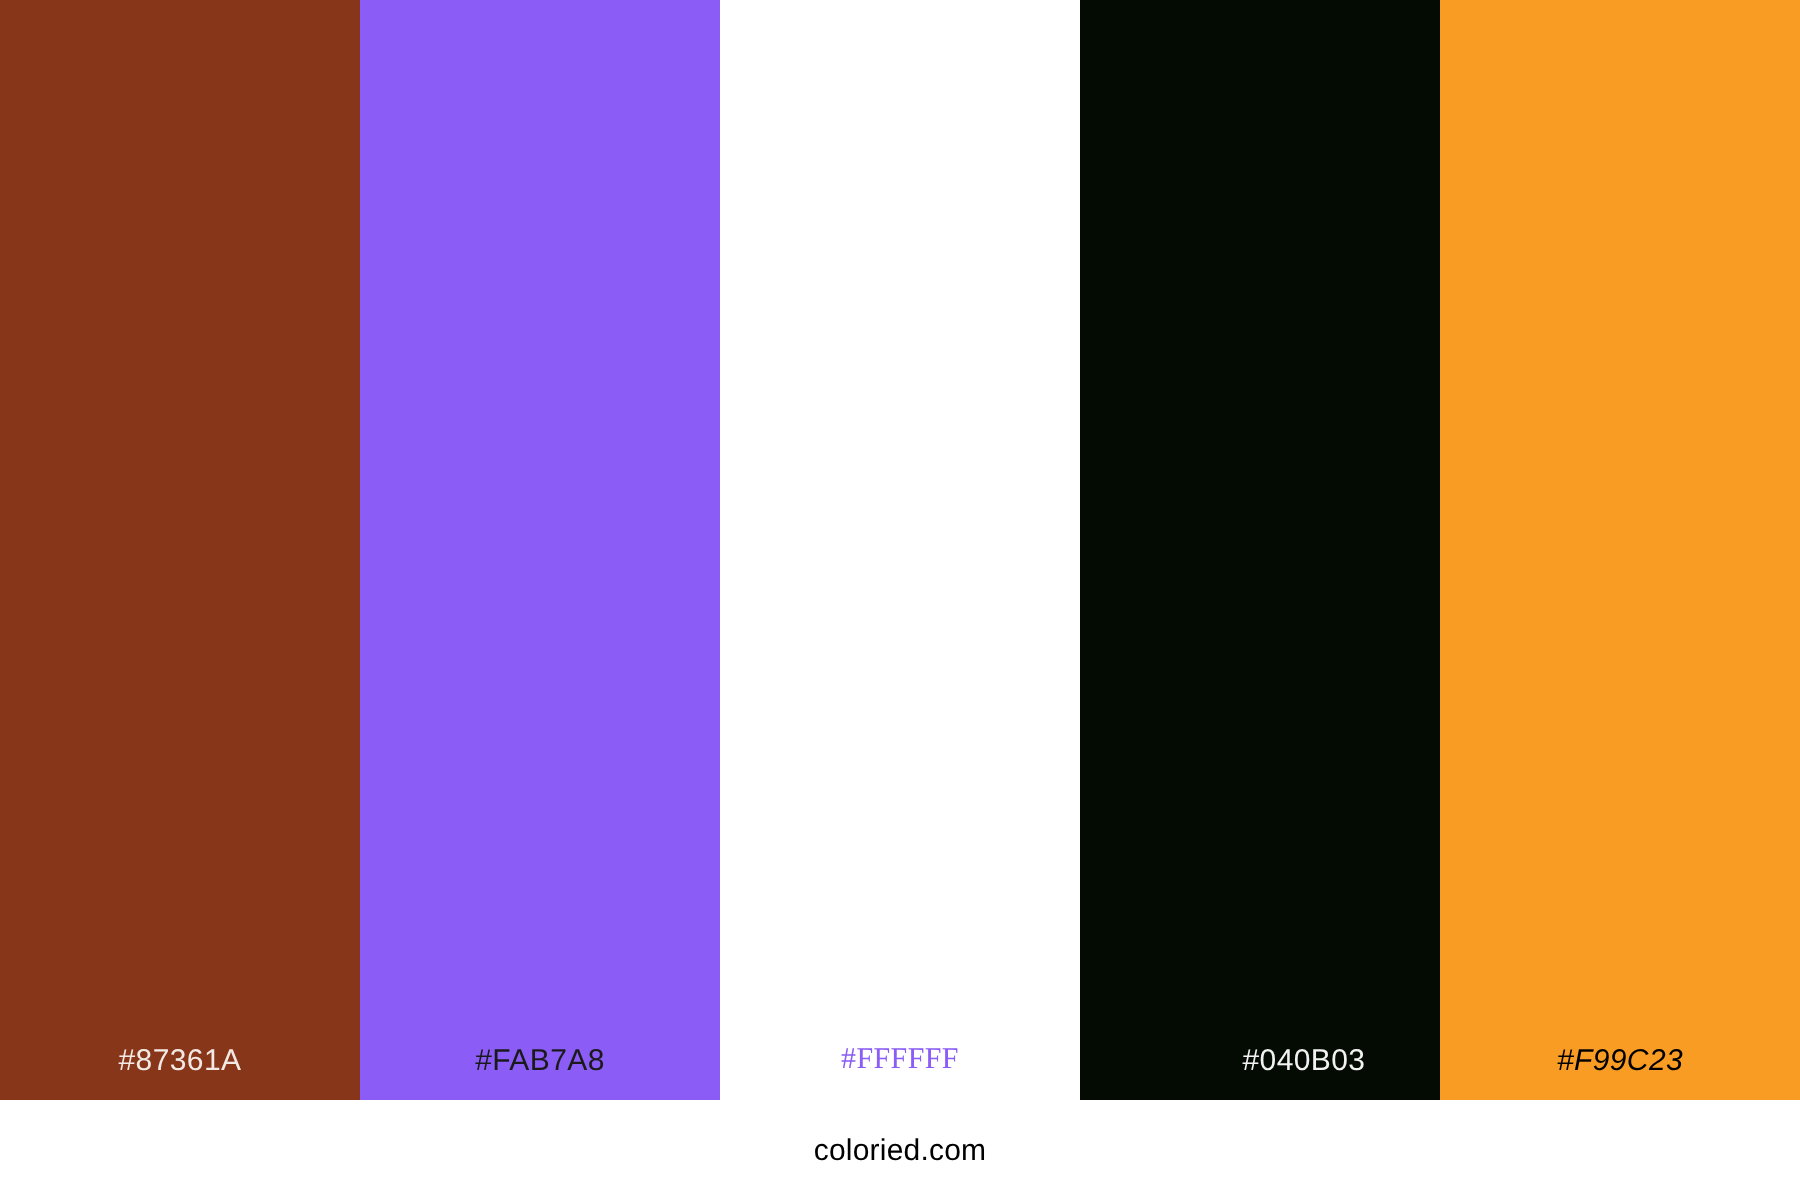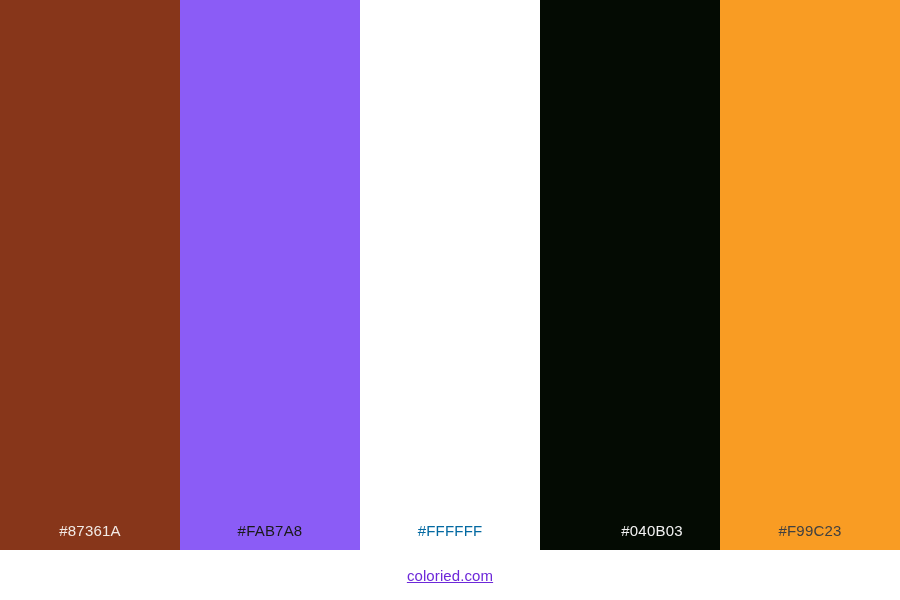--- a/index.html
+++ b/index.html
@@ -53,52 +53,51 @@
     top: 550px;
     width: 900px;
     height: 50px;
     display: flex;
     align-items: center;
     justify-content: center;
     background: #ffffff;
   }
   .footer-text {
     font-size: 15px;
-    color: #6d28d9;
+    color: #000000;
     font-family: "Liberation Sans", sans-serif;
     line-height: 1;
     letter-spacing: 0.1px;
-    text-decoration: underline;
   }
 </style>
 </head>
 <body>
 
 <div class="palette-page">
 
   <div class="swatch-band">
 
     <div class="swatch" style="background-color: rgb(135, 54, 26);">
       <span class="swatch-label" style="color: rgb(242, 233, 228);">#87361A</span>
     </div>
 
     <div class="swatch" style="background-color: #8b5cf6;">
       <span class="swatch-label" style="color: rgb(26, 26, 26);">#FAB7A8</span>
     </div>
 
     <div class="swatch" style="background-color: rgb(255, 255, 255);">
-      <span class="swatch-label" style="color: #0369a1;">#FFFFFF</span>
+      <span class="swatch-label" style="color: #8b5cf6; font-family: Liberation Serif, serif;">#FFFFFF</span>
     </div>
 
     <div class="swatch" style="background-color: rgb(4, 11, 3);">
       <span class="swatch-label" style="color: rgb(242, 242, 242); padding-left: 44px;">#040B03</span>
     </div>
 
     <div class="swatch" style="background-color: rgb(249, 156, 35);">
-      <span class="swatch-label" style="color: #404040;">#F99C23</span>
+      <span class="swatch-label" style="color: #000000; font-style: italic;">#F99C23</span>
     </div>
 
   </div>
 
   <div class="footer">
     <span class="footer-text">coloried.com</span>
   </div>
 
 </div>
 

